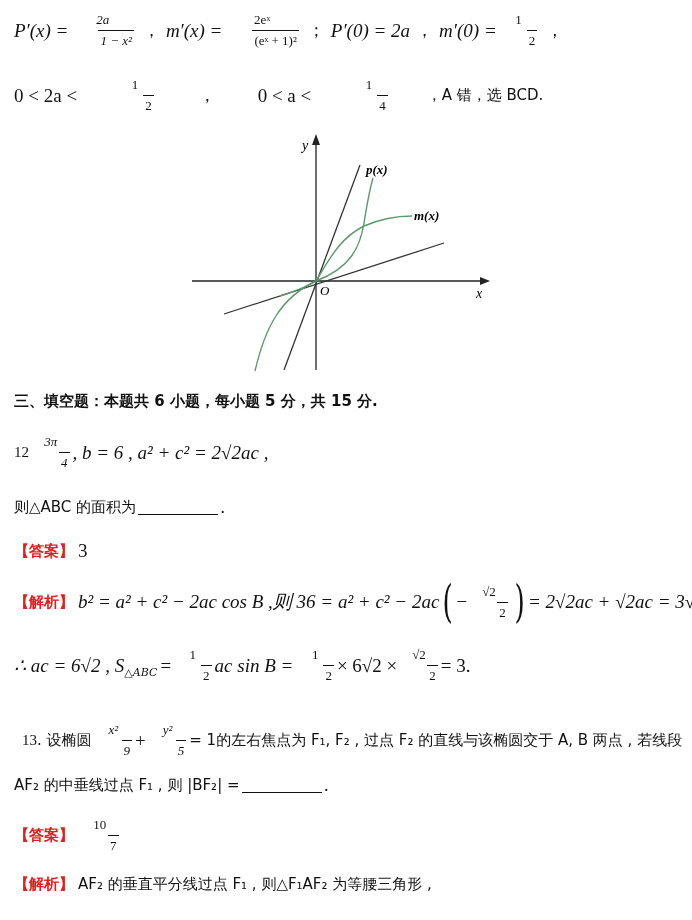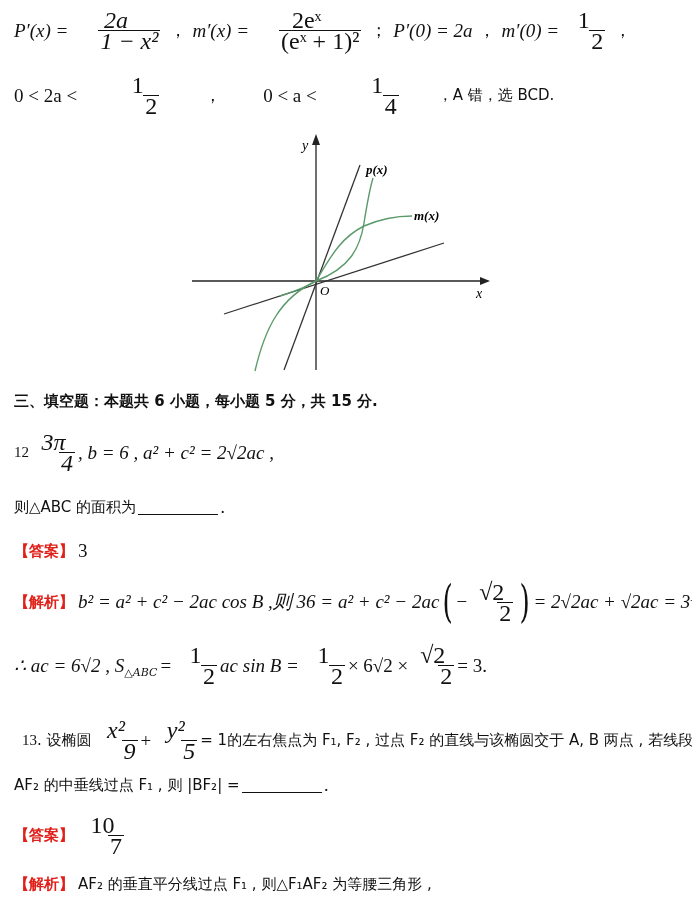--- a/index.html
+++ b/index.html
@@ -4,21 +4,21 @@
 <style>
   html, body { margin: 0; padding: 0; background: #ffffff; }
   body {
     width: 692px; height: 920px; position: relative; overflow: hidden;
     font-family: "DejaVu Serif", "Liberation Serif", serif; color: #111;
   }
   .line { position: absolute; left: 14px; display: flex; align-items: center; white-space: nowrap; font-size: 17px; }
   .m { font-family: "Liberation Serif", serif; font-size: 19px; }
   .i { font-style: italic; }
   .cn { font-family: "DejaVu Sans", sans-serif; font-size: 15px; }
-  .frac { display: inline-flex; flex-direction: column; align-items: center; margin: 0 3px; vertical-align: middle; font-family: "Liberation Serif", serif; font-size: 24px; }
+  .frac { display: inline-flex; flex-direction: column; align-items: center; margin: 0 3px; vertical-align: middle; font-family: "Liberation Serif", serif; font-size: 13px; }
   .frac .num { padding: 0 2px; line-height: 20px; }
   .frac .den { padding: 0 2px; line-height: 20px; border-top: 1.2px solid #111; margin-left: 27px; }
   sup, sub { font-size: 11px; }
   .red { color: #e0201a; font-family: "DejaVu Sans", sans-serif; font-weight: bold; font-size: 15px; margin-right: 4px; }
   .bold { font-family: "DejaVu Sans", sans-serif; font-weight: bold; font-size: 15px; }
   .blank { display: inline-block; width: 80px; border-bottom: 1px solid #111; height: 14px; margin: 0 2px; }
   .sep { margin: 0 6px; }
   .paren { font-size: 44px; font-weight: 200; line-height: 1; transform: scaleX(0.6); display: inline-block; }
   svg text { font-family: "Liberation Serif", serif; font-style: italic; }
 </style>

